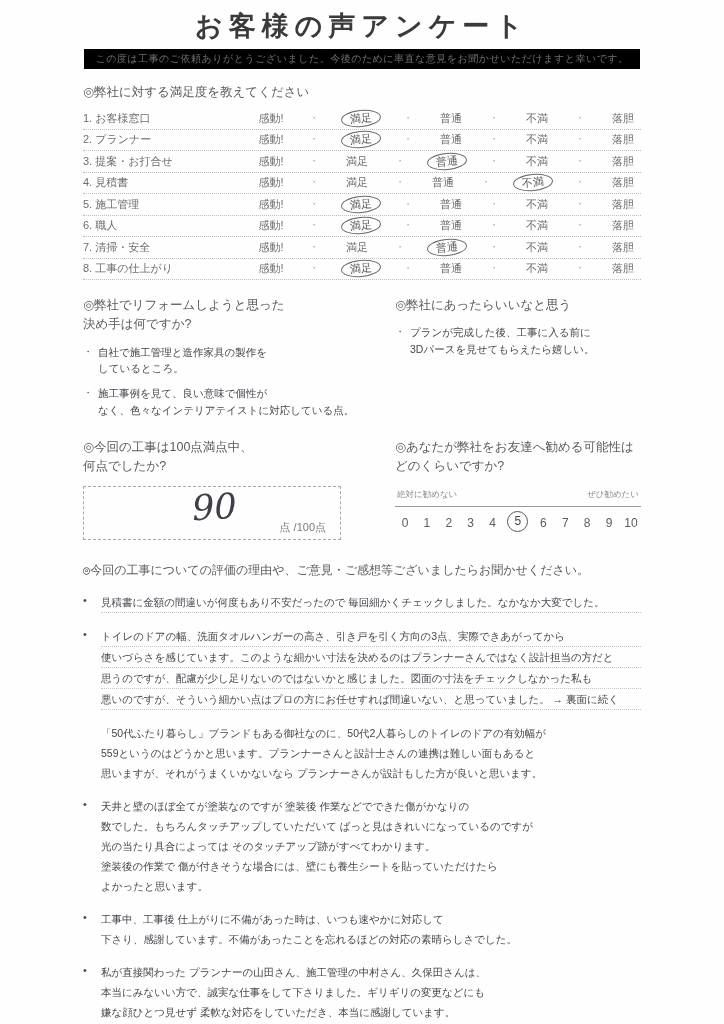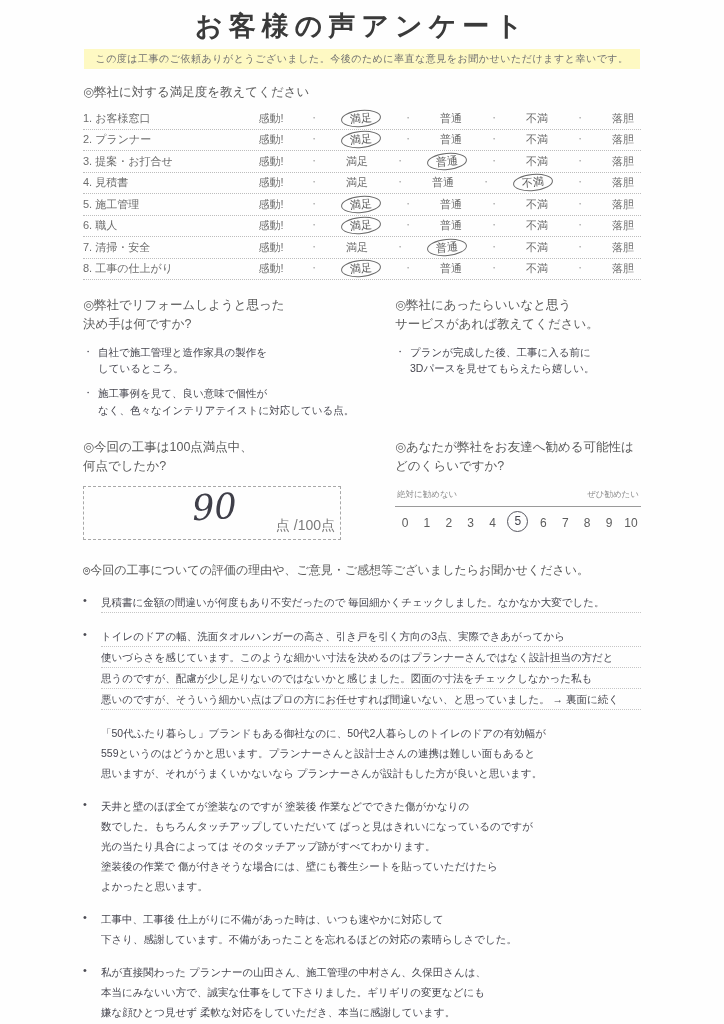--- a/index.html
+++ b/index.html
@@ -9,21 +9,21 @@
     font-family:"Liberation Sans","DejaVu Sans",sans-serif;
     color:#5f5f5f;
     -webkit-font-smoothing:antialiased;
   }
   .page{position:relative;width:724px;height:1024px;background:#fefefe;overflow:hidden;}
   .title{
     text-align:center;font-size:27px;font-weight:bold;color:#3a3a3a;
     letter-spacing:6px;padding-top:8px;
   }
   .banner{
-    width:552px;margin:5px auto 0;background:#fef9c3;color:#707070;
+    width:552px;margin:5px auto 0;background:#000000;color:#707070;
     font-size:10px;text-align:center;padding:3px 2px;letter-spacing:0.5px;
   }
   .content{width:558px;margin:0 auto;}
   .sec-heading{font-size:12.5px;color:#5a5a5a;margin:15px 0 7px 0;}
   
   .table{margin-top:2px;}
   .srow{
     display:flex;align-items:center;height:20.5px;
     border-bottom:1px dotted #bdbdbd;font-size:11px;color:#6d6d6d;
   }
@@ -49,21 +49,21 @@
   .score-row{margin-top:20px;}
   .score-box{
     width:256px;height:52px;border:1.5px dashed #a8a8a8;
     margin-top:9px;position:relative;
   }
   .score-value{
     position:absolute;left:42%;top:0px;
     font-family:"DejaVu Serif","Liberation Serif",serif;
     font-style:italic;font-size:35px;color:#3f3f49;transform:rotate(-3deg);
   }
-  .score-unit{position:absolute;right:5px;bottom:4px;font-size:14px;color:#7a7a7a;}
+  .score-unit{position:absolute;right:14px;bottom:4px;font-size:11px;color:#7a7a7a;}
   
   .nps-labels{display:flex;justify-content:space-between;font-size:8.5px;color:#8a8a8a;margin-top:12px;padding:0 2px;text-align:center;}
   .nps-line{border-top:1px solid #9a9a9a;margin-top:5px;width:100%;}
   .nps-numbers{display:flex;justify-content:space-between;align-items:center;margin-top:7px;font-size:12px;color:#5c5c5c;padding:0 3px;}
   .nps-num{display:inline-block;text-align:center;min-width:14px;}
   .nps-num.circled{
     border:1.5px solid #55555e;border-radius:50%;
     width:19px;height:19px;line-height:18px;margin-top:-3px;color:#45454e;
   }
   
@@ -218,21 +218,20 @@
               <div class="hw-lines">
                 <div class="hw-line">施工事例を見て、良い意味で個性が</div>
                 <div class="hw-line">なく、色々なインテリアテイストに対応している点。</div>
               </div>
             </div>
           </div>
       </div>
       <div class="col-right">
         <div class="q">
           <div>◎弊社にあったらいいなと思う</div>
-          <div>サービスがあれば教えてください。</div>
         </div>
         <div>
             <div class="hw-block">
               <span class="hw-dot">・</span>
               <div class="hw-lines">
                 <div class="hw-line">プランが完成した後、工事に入る前に</div>
                 <div class="hw-line">3Dパースを見せてもらえたら嬉しい。</div>
               </div>
             </div>
           </div>

